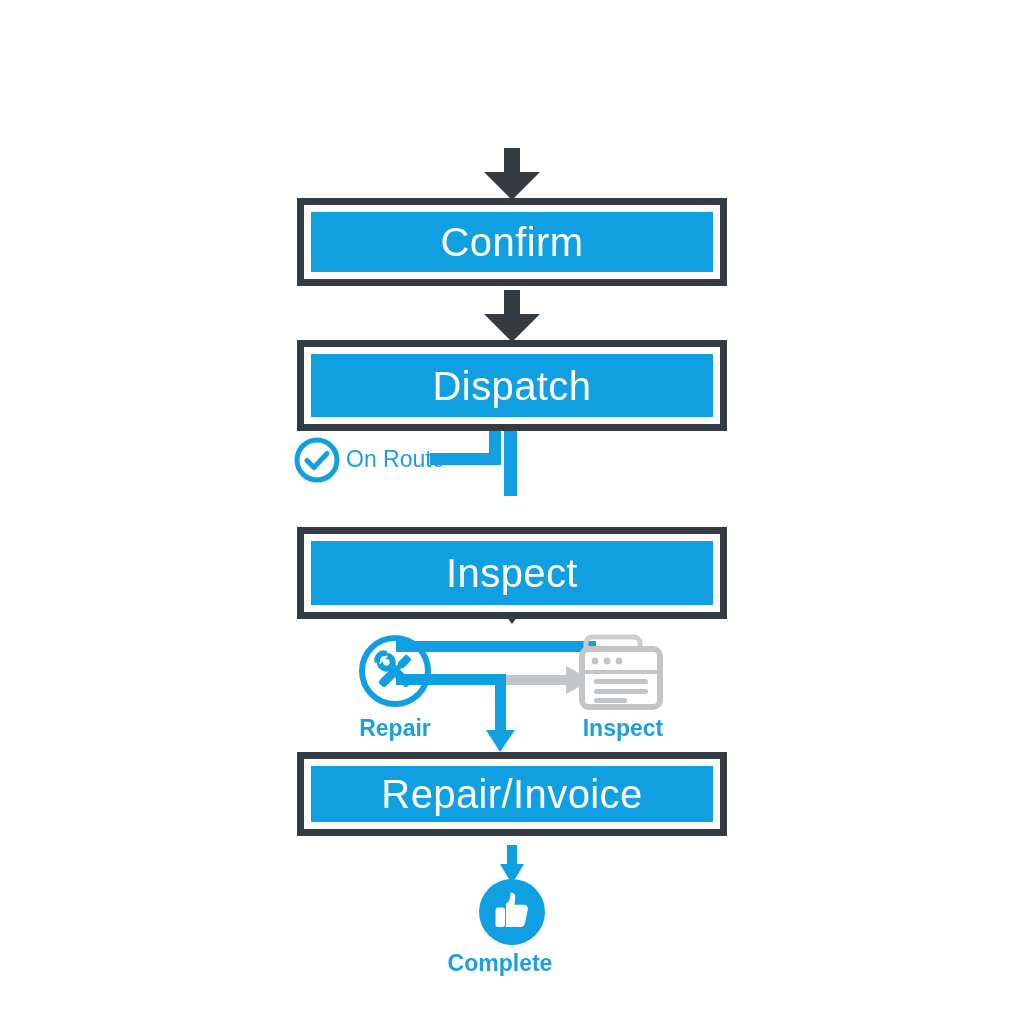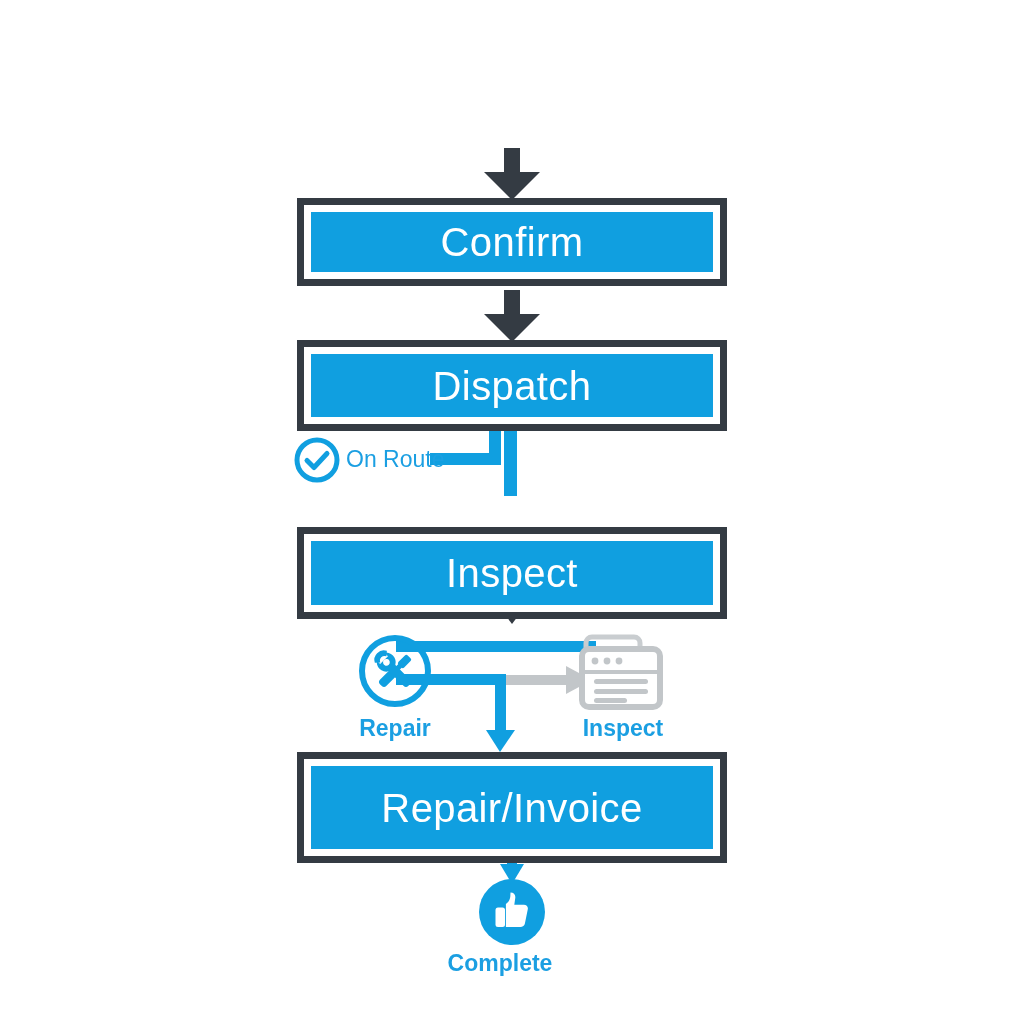--- a/index.html
+++ b/index.html
@@ -135,21 +135,21 @@
       <span class="proc-label">Dispatch</span>
     </div>
   </div>
 
   <div class="proc-box" style="left:297px; top:492px; width:430px; height:92px;margin-top:35px;">
     <div class="proc-inner">
       <span class="proc-label">Inspect</span>
     </div>
   </div>
 
-  <div class="proc-box" style="left:297px; top:752px; width:430px; height:111px;">
+  <div class="proc-box" style="left:297px; top:752px; width:430px; height:84px;">
     <div class="proc-inner">
       <span class="proc-label">Repair/Invoice</span>
     </div>
   </div>
 
   <div class="icon-wrap" style="left:293px; top:436px; width:48px; height:48px;">
     <svg width="48" height="48" viewBox="0 0 48 48">
       <circle cx="24" cy="24" r="20" fill="none" stroke="#109fe0" stroke-width="5"></circle>
       <polyline points="14,24.5 21,31.5 34,17.5" fill="none" stroke="#109fe0" stroke-width="5" stroke-linecap="round" stroke-linejoin="round"></polyline>
     </svg>

